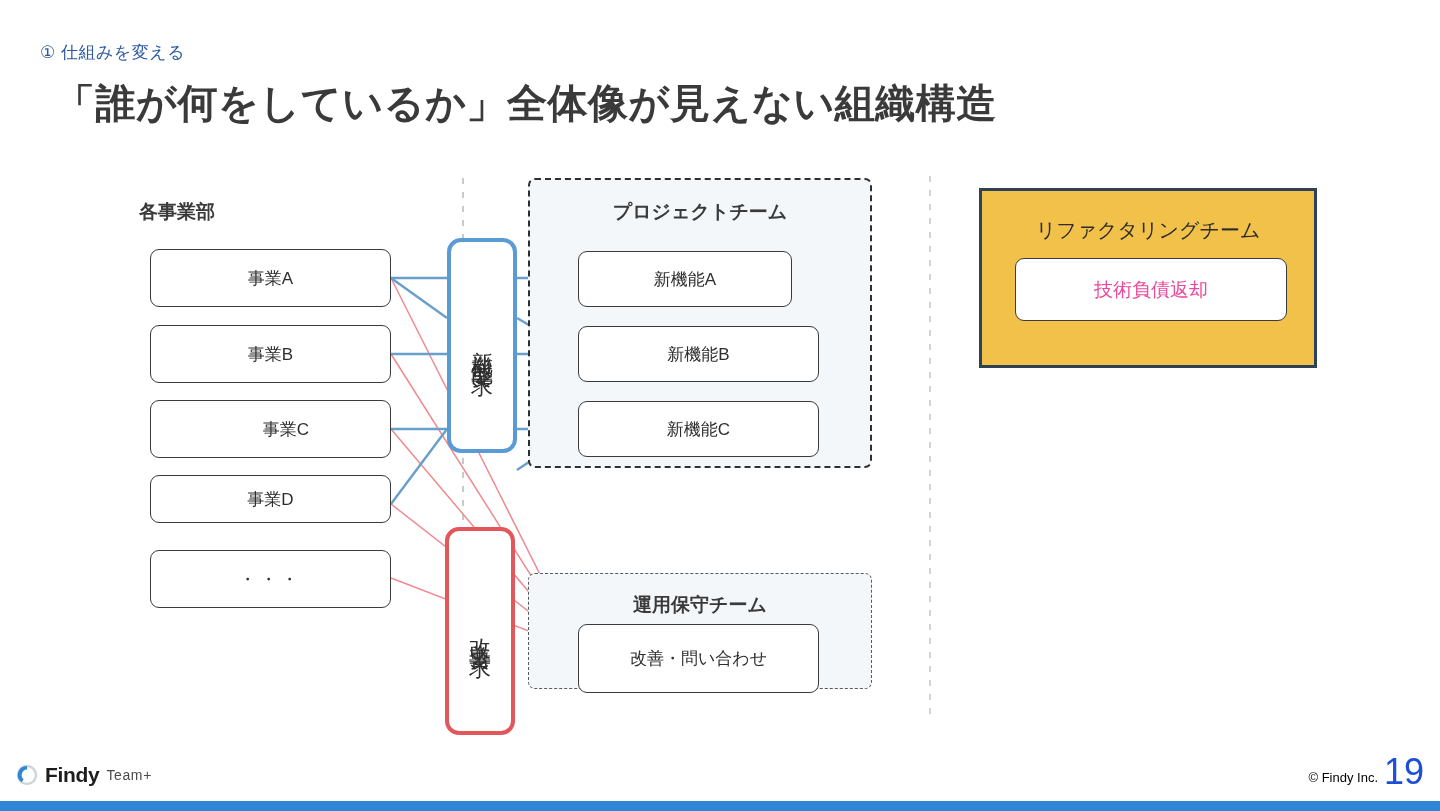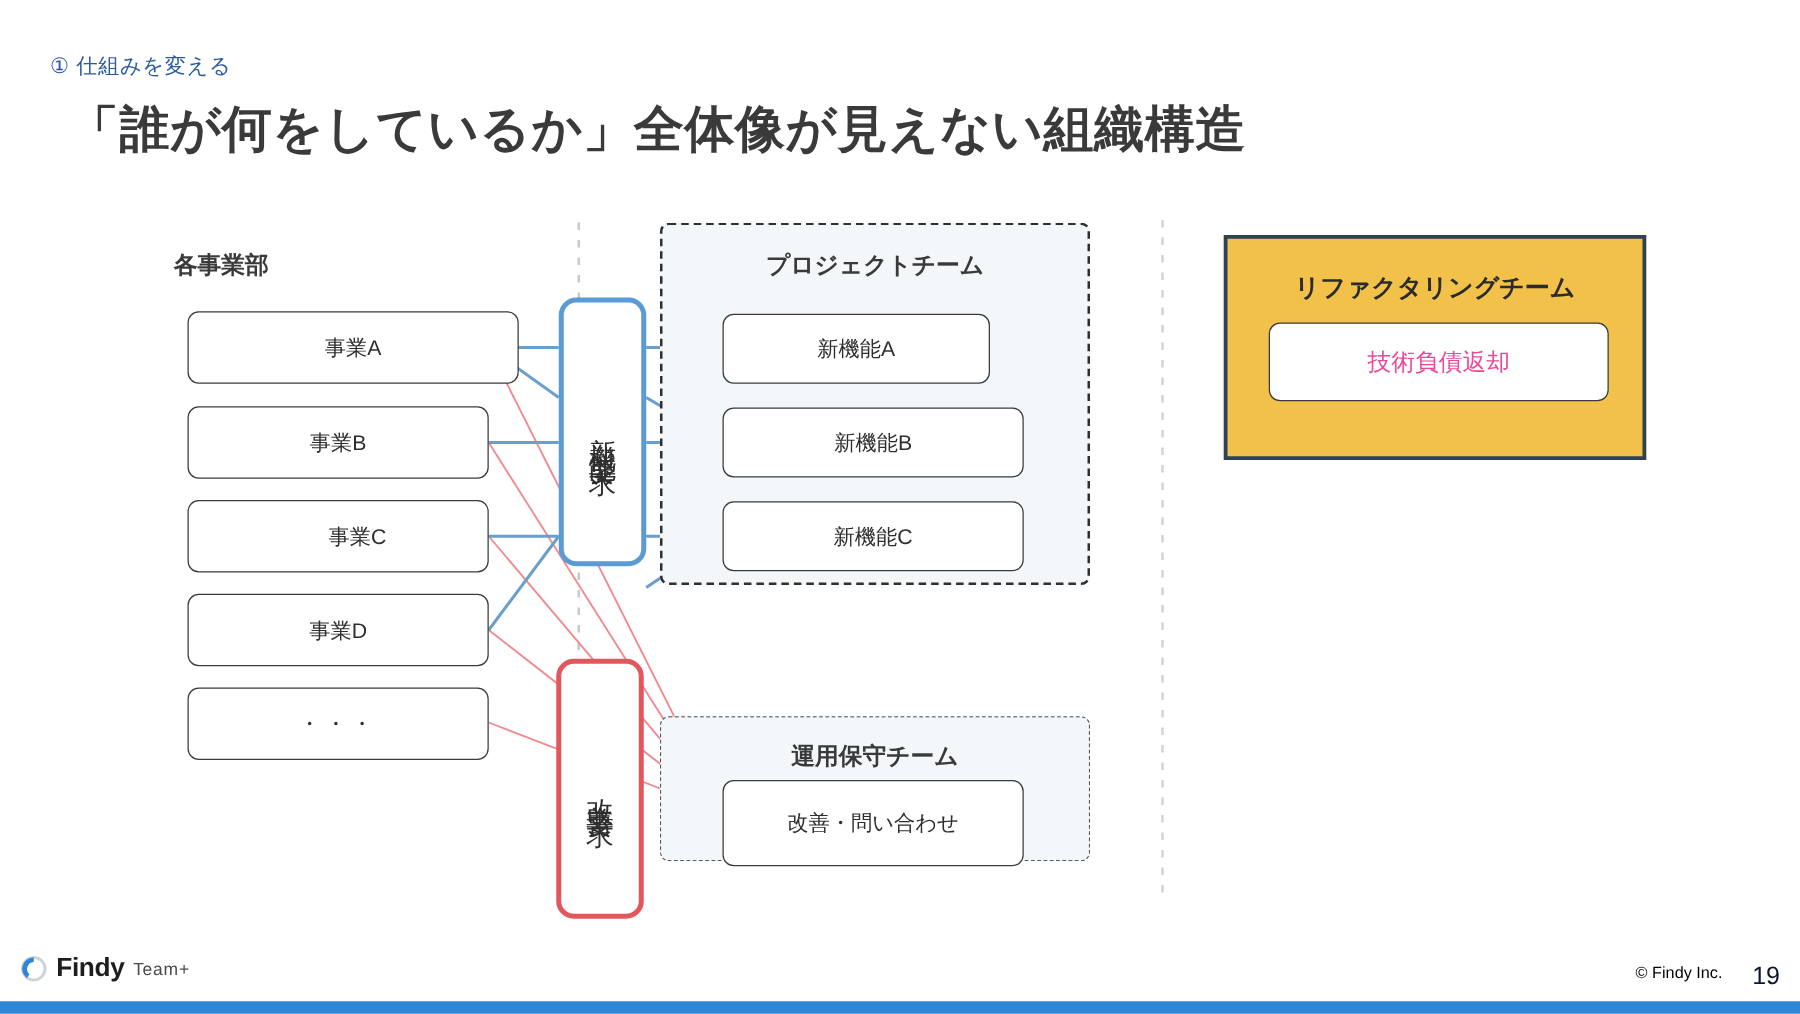--- a/index.html
+++ b/index.html
@@ -71,21 +71,21 @@
 
   
   .yellow-card{
     position:absolute;
     background:#f2c14a;
     border:3px solid #2d4157;
     z-index:3;
   }
   .yellow-card .yc-title{
     position:absolute; left:0; right:0; top:26px;
-    text-align:center; font-size:20px; font-weight:bold; color:#2b2b2b;
+    text-align:center; font-size:20px; font-weight:normal; color:#2b2b2b;
   }
   .yellow-card .yc-inner{
     position:absolute; left:33px; top:67px; width:272px; height:63px;
     background:#ffffff; border:1.6px solid #3b3b3b; border-radius:9px;
     display:flex; align-items:center; justify-content:center;
     font-size:19px; color:#ec4899;
   }
 
   
   .footer-bar{
@@ -97,21 +97,21 @@
     display:flex; align-items:center; gap:7px;justify-content:center;
   }
   .brand-name{ font-size:21px; font-weight:bold; color:#1d1d1d; letter-spacing:-.3px; }
   .brand-sub{ font-size:14px; color:#4a4a4a; letter-spacing:.6px; }
   .copyright{
     position:absolute; right:62px; bottom:26px;
     font-size:13px; color:#000000; white-space:nowrap;margin-top:16px;
   }
   .page-num{
     position:absolute; right:16px; bottom:18px;
-    font-size:20px; color:#0f172a;
+    font-size:36px; color:#1d4ed8;
   }
 </style>
 </head>
 <body>
 
 <div class="eyebrow">① 仕組みを変える</div>
 <div class="page-title">「誰が何をしているか」全体像が見えない組織構造</div>
 
 <div class="canvas">
 
@@ -140,30 +140,30 @@
       <line x1="517" y1="278" x2="578" y2="278"></line>
       <line x1="517" y1="318" x2="578" y2="354"></line>
       <line x1="517" y1="354" x2="578" y2="354"></line>
       <line x1="517" y1="429" x2="578" y2="429"></line>
       <line x1="517" y1="470" x2="578" y2="429"></line>
     </g>
   </svg>
 
   <div class="col-heading" style="left:139px; top:199px; width:241px; ">各事業部</div>
 
-  <div class="box" style="left:150px; top:249px; width:265px; height:58px;">
+  <div class="box" style="left:150px; top:249px; width:241px; height:58px;">
     <span>事業A</span>
   </div>
   <div class="box" style="left:150px; top:325px; width:241px; height:58px;">
     <span>事業B</span>
   </div>
   <div class="box" style="left:150px; top:400px; width:241px; height:58px;padding-left:31px;">
     <span>事業C</span>
   </div>
-  <div class="box" style="left:150px; top:475px; width:241px; height:58px;">
+  <div class="box" style="left:150px; top:475px; width:241px; height:48px;">
     <span>事業D</span>
   </div>
   <div class="box" style="left:150px; top:550px; width:241px; height:58px; letter-spacing:4px;">
     <span>・・・</span>
   </div>
 
   <div class="vpill blue" style="left:447px; top:238px; width:70px; height:215px;">
     <span>新機能要求</span>
   </div>
   <div class="vpill red" style="left:445px; top:527px; width:70px; height:208px;">

